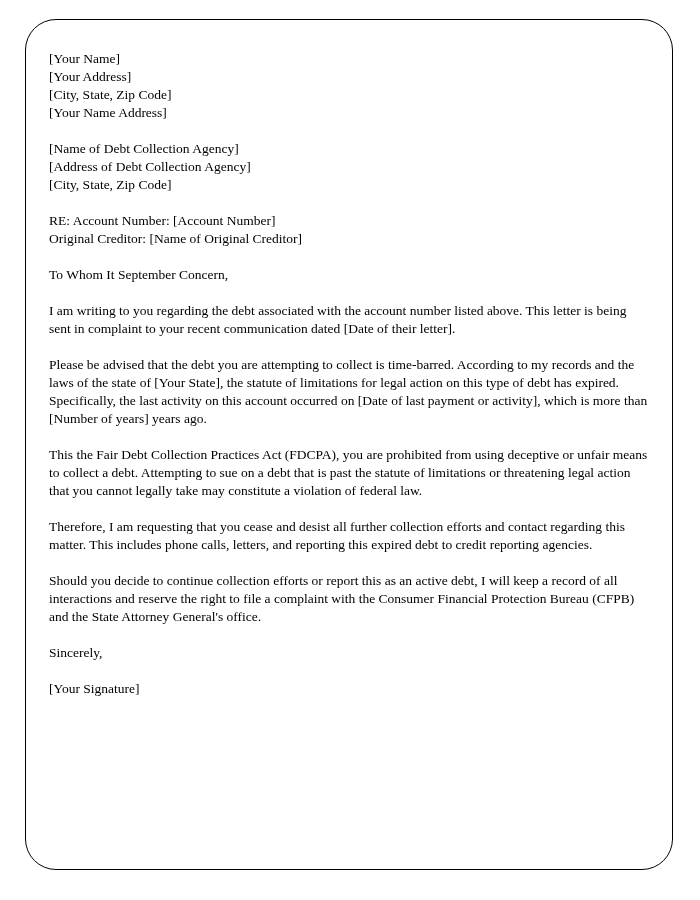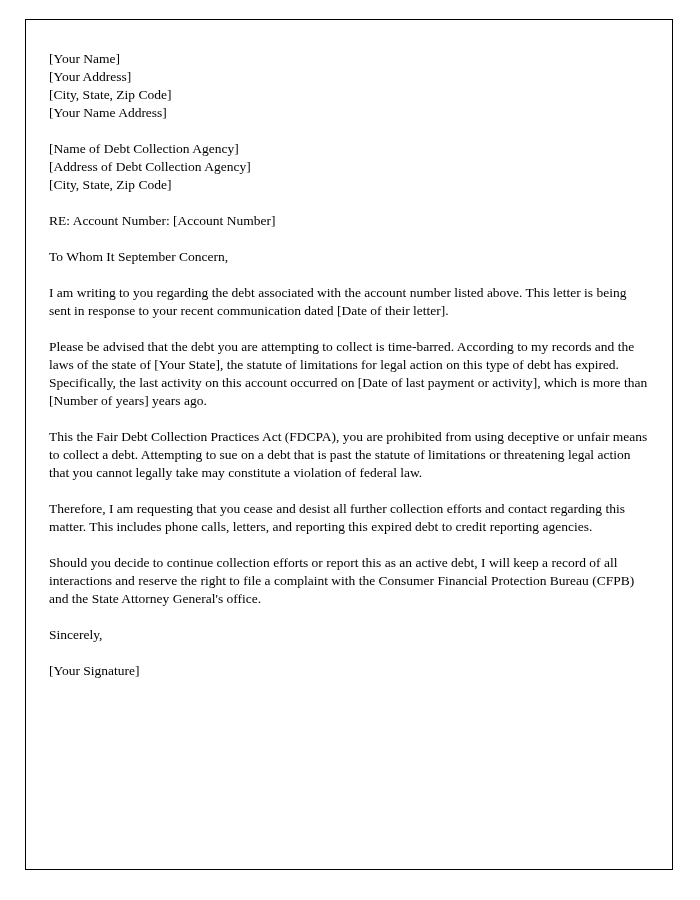--- a/index.html
+++ b/index.html
@@ -1,15 +1,15 @@
 <!DOCTYPE html>
 <html><head>
 <meta charset="utf-8">
 <style>
-  * { margin: 0; padding: 0; box-sizing: border-box; }
+  * { margin: 0; padding: 0; box-sizing: border-box; border-radius: 31px; }
   html, body {
     background: #ffffff;
     width: 700px;
     font-family: "Liberation Serif", "DejaVu Serif", serif;
   }
   .canvas {
     width: 700px;
     height: 900px;
     background: #ffffff;
     position: relative;
@@ -52,27 +52,28 @@
 
 
     <div class="block">
       <div class="line">[Name of Debt Collection Agency]</div>
       <div class="line">[Address of Debt Collection Agency]</div>
       <div class="line">[City, State, Zip Code]</div>
     </div>
 
     <div class="block">
       <div class="line">RE: Account Number: [Account Number]</div>
+      <div class="line">Original Creditor: [Name of Original Creditor]</div>
     </div>
 
     <div class="block">
       <div class="line">To Whom It September Concern,</div>
     </div>
 
-    <div class="para">I am writing to you regarding the debt associated with the account number listed above. This letter is being sent in response to your recent communication dated [Date of their letter].</div>
+    <div class="para">I am writing to you regarding the debt associated with the account number listed above. This letter is being sent in complaint to your recent communication dated [Date of their letter].</div>
     <div class="para">Please be advised that the debt you are attempting to collect is time-barred. According to my records and the laws of the state of [Your State], the statute of limitations for legal action on this type of debt has expired. Specifically, the last activity on this account occurred on [Date of last payment or activity], which is more than [Number of years] years ago.</div>
     <div class="para">This the Fair Debt Collection Practices Act (FDCPA), you are prohibited from using deceptive or unfair means to collect a debt. Attempting to sue on a debt that is past the statute of limitations or threatening legal action that you cannot legally take may constitute a violation of federal law.</div>
     <div class="para">Therefore, I am requesting that you cease and desist all further collection efforts and contact regarding this matter. This includes phone calls, letters, and reporting this expired debt to credit reporting agencies.</div>
     <div class="para">Should you decide to continue collection efforts or report this as an active debt, I will keep a record of all interactions and reserve the right to file a complaint with the Consumer Financial Protection Bureau (CFPB) and the State Attorney General's office.</div>
 
     <div class="block">
       <div class="line">Sincerely,</div>
     </div>
 
     <div class="block">

